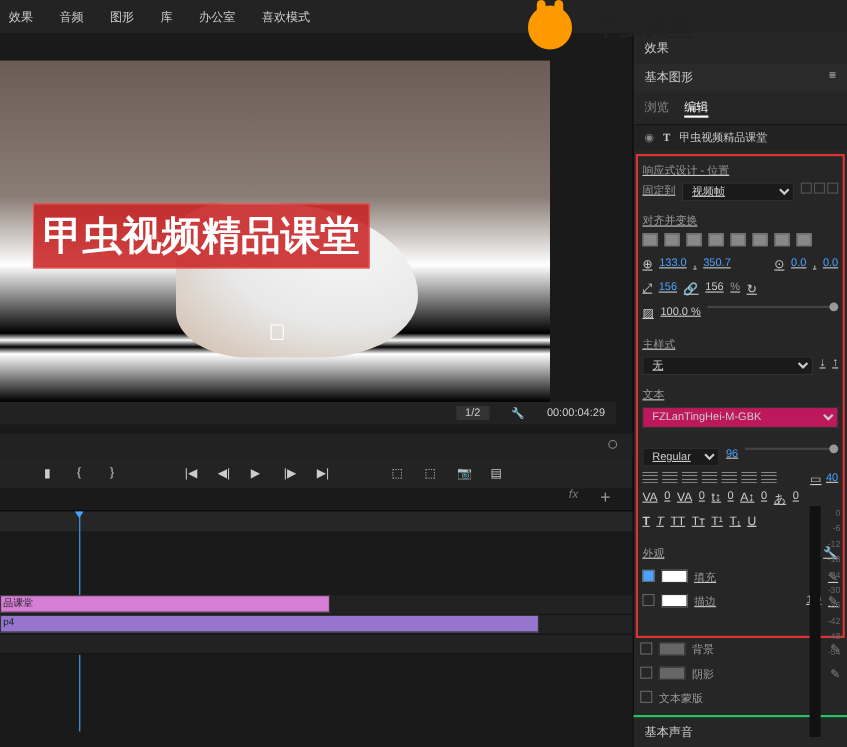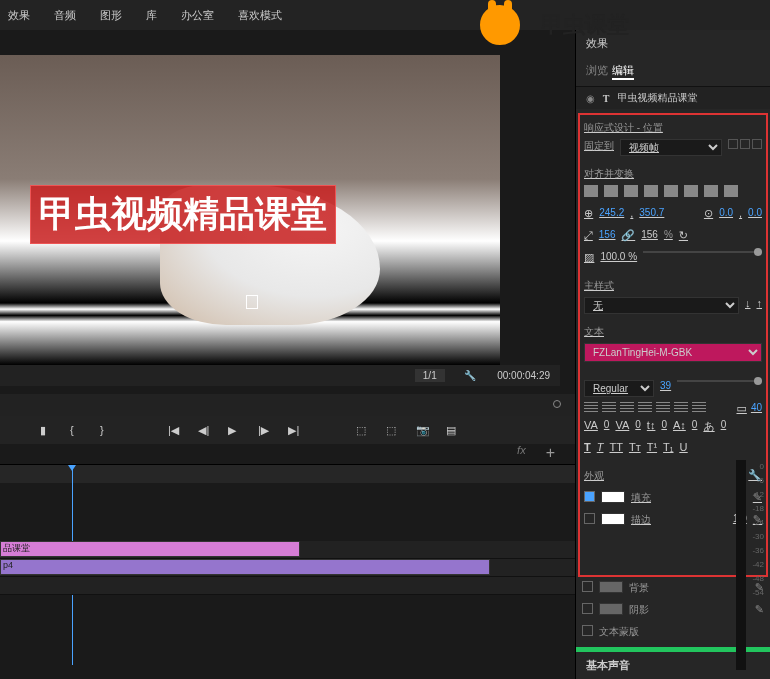--- a/index.html
+++ b/index.html
@@ -31,21 +31,21 @@
 .playhead{position:absolute;left:72px;top:0;width:1px;height:200px;background:#4aa3ff;}
 .playhead:before{content:"";position:absolute;top:0;left:-4px;border:4px solid transparent;border-top:6px solid #4aa3ff;}
 .track{height:18px;background:#222;border-bottom:1px solid #111;position:relative;}
 .clip-pink{position:absolute;left:0;top:0;height:16px;background:#d67dd6;border:1px solid #333;font-size:9px;color:#222;padding-left:2px;overflow:hidden;}
 .clip-purple{position:absolute;left:0;top:0;height:16px;background:#9575cd;border:1px solid #333;font-size:9px;color:#222;padding-left:2px;overflow:hidden;}
 .db-scale{position:absolute;right:6px;top:460px;font-size:8px;color:#666;line-height:14px;text-align:right;}
 .audio-meter{position:absolute;right:24px;top:460px;width:10px;height:210px;background:#111;}
 .right-col{width:195px;background:#262626;display:flex;flex-direction:column;border-left:1px solid #000;}
 .panel-tab{padding:6px 10px;font-size:11px;color:#ccc;background:#262626;}
 .eg-header{padding:6px 10px;background:#2a2a2a;display:flex;justify-content:space-between;}
-.eg-tabs{display:flex;gap:4px;padding:6px 10px;background:#262626;border-bottom:1px solid #111;}
+.eg-tabs{display:flex;gap:14px;padding:6px 10px;background:#262626;border-bottom:1px solid #111;}
 .eg-tabs span{color:#888;cursor:pointer;}
 .eg-tabs .active{color:#fff;border-bottom:2px solid #fff;}
 .layer-row{display:flex;align-items:center;gap:8px;padding:4px 10px;background:#222;font-size:10px;}
 .eye{color:#888;}
 .t-icon{font-weight:bold;font-family:serif;}
 .prop-panel{border:2px solid #d33;margin:4px 2px;padding:6px 4px;flex:1;overflow-y:auto;}
 .section{margin-bottom:10px;text-decoration:underline;}
 .section-title{color:#999;font-size:10px;margin-bottom:4px;}
 .row{display:flex;align-items:flex-start;gap:6px;margin-bottom:4px;min-height:18px;}
 .lbl{color:#999;font-size:10px;}
@@ -62,21 +62,21 @@
 .font-sel{width:100%;background:#be185d;border:1px solid #333;color:#ccc;padding:2px 4px;font-size:10px;}
 .txt-align{display:flex;gap:4px;margin:4px 0;}
 .txt-align i{width:14px;height:10px;background:repeating-linear-gradient(#888 0 1px,transparent 1px 3px);cursor:pointer;}
 .style-btns{display:flex;gap:6px;font-family:serif;}
 .style-btns span{cursor:pointer;}
 .chk{width:11px;height:11px;border:1px solid #666;display:inline-block;}
 .chk.on{background:#4aa3ff;}
 .swatch{width:24px;height:12px;background:#fff;border:1px solid #333;}
 .swatch.gray{background:#666;}
 .eyedrop{color:#888;cursor:pointer;}
-.basic-audio{padding:6px 10px;border-top:5px solid #22c55e;background:#262626;font-weight:bold;}
+.basic-audio{padding:6px 10px;border-top:2px solid #22c55e;background:#262626;}
 </style>
 </head>
 <body>
 
 <div class="top-menu">
 <span>效果</span>
 <span>音频</span>
 <span>图形</span>
 <span>库</span>
 <span>办公室</span>
@@ -90,21 +90,21 @@
 
 <div class="main">
 <div class="left-col">
   <div class="preview">
     <div class="piano-bg"></div>
     <div class="hand"></div>
     <div class="title-overlay">甲虫视频精品课堂</div>
     <div class="text-cursor"></div>
   </div>
   <div class="preview-footer">
-    <span class="sel">1/1</span>
+    <span class="sel">1/2</span>
     <span>🔧</span>
     <span>00:00:04:29</span>
   </div>
   <div class="scrub-bar"></div>
   <div class="transport">
     <span class="ico">▮</span>
     <span class="ico">{</span>
     <span class="ico">}</span>
     <span style="width:20px"></span>
     <span class="ico">|◀</span>
@@ -131,20 +131,24 @@
     </div>
     <div class="track">
       <div class="clip-purple" style="width:490px">p4</div>
     </div>
     <div class="track"></div>
   </div>
 </div>
 
 <div class="right-col">
   <div class="panel-tab">效果</div>
+  <div class="eg-header">
+    <span>基本图形</span>
+    <span>≡</span>
+  </div>
   <div class="eg-tabs">
     <span>浏览</span>
     <span class="active">编辑</span>
   </div>
   <div class="layer-row">
     <span class="eye">◉</span>
     <span class="t-icon">T</span>
     <span>甲虫视频精品课堂</span>
   </div>
 
@@ -170,21 +174,21 @@
         <i></i>
         <i></i>
         <i></i>
         <i></i>
         <i></i>
         <i></i>
         <i></i>
       </div>
       <div class="row">
         <span>⊕</span>
-        <span class="num">245.2</span>,
+        <span class="num">133.0</span>,
         <span class="num">350.7</span>
         <span style="flex:1"></span>
         <span>⊙</span>
         <span class="num">0.0</span>,
         <span class="num">0.0</span>
       </div>
       <div class="row">
         <span>⤢</span>
         <span class="num">156</span>
         <span class="link-ico">🔗</span>
@@ -206,21 +210,21 @@
         <span>↓</span>
         <span>↑</span>
       </div>
     </div>
 
     <div class="section">
       <div class="section-title">文本</div>
       <select class="font-sel"><option>FZLanTingHei-M-GBK</option></select>
       <div class="row" style="margin-top:18px">
         <select class="sel-dark" style="flex:0 0 70px"><option>Regular</option></select>
-        <span class="num">39</span>
+        <span class="num">96</span>
         <div class="slider"></div>
       </div>
       <div class="txt-align">
         <i></i>
         <i></i>
         <i></i>
         <i></i>
         <i></i>
         <i></i>
         <i></i>

